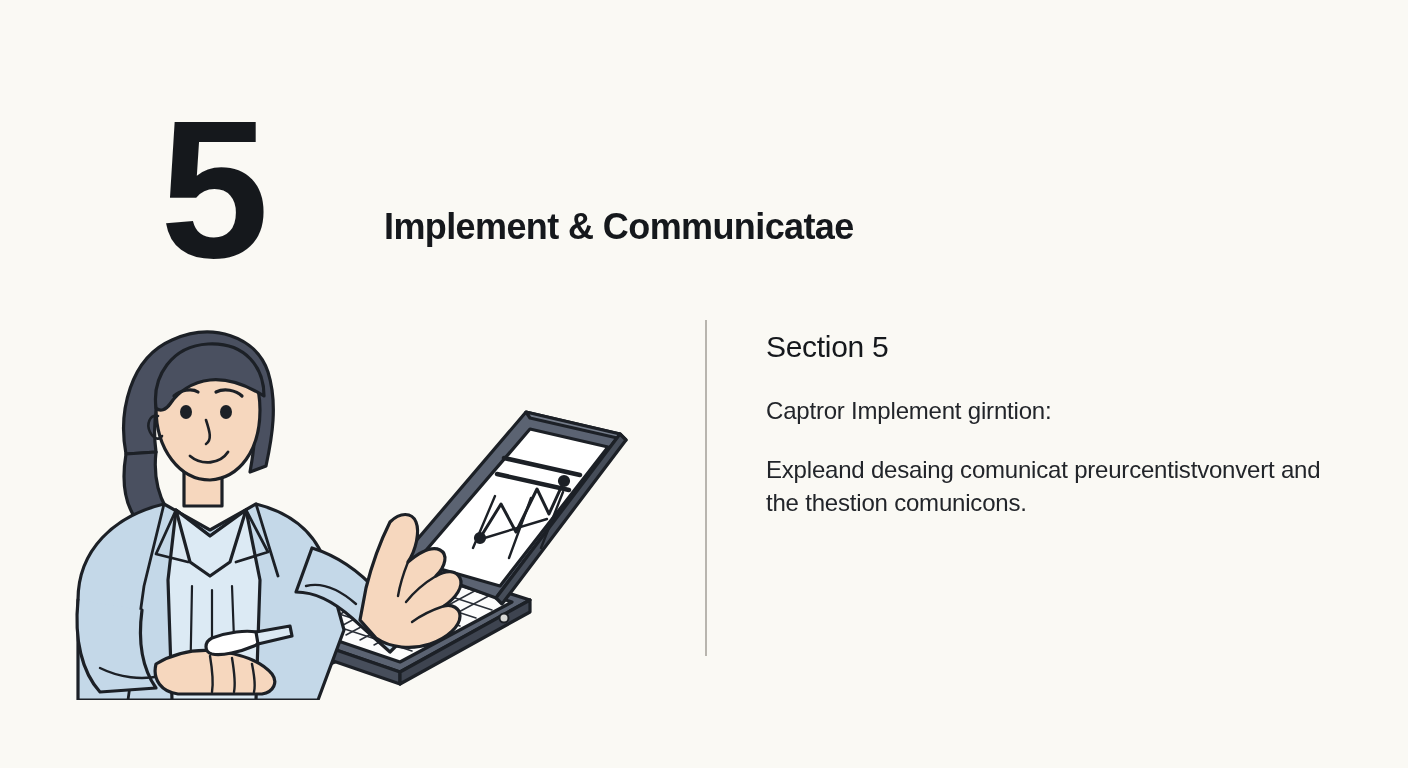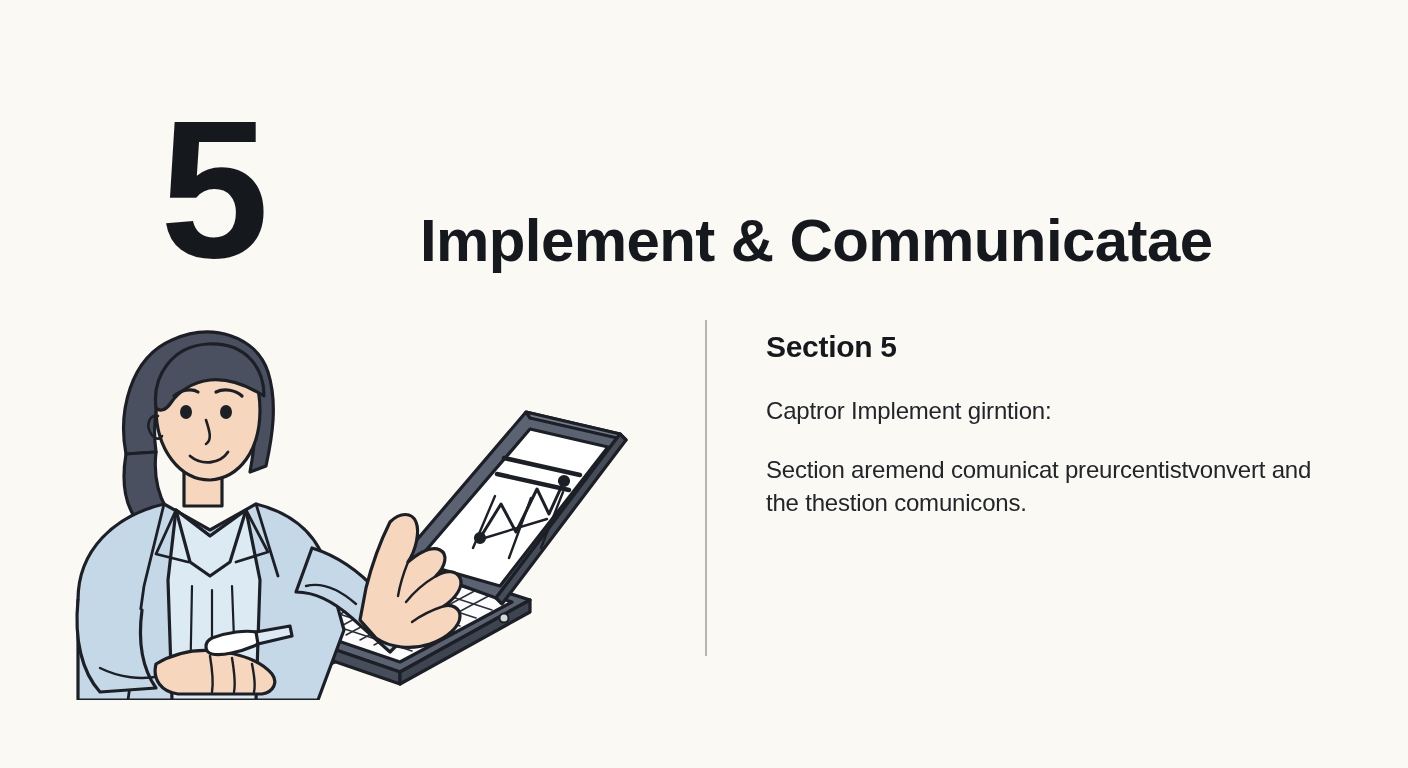--- a/index.html
+++ b/index.html
@@ -23,45 +23,44 @@
     left:160px; top:92px;
     font-size:196px;
     font-weight:bold;
     color:#15181C;
     line-height:1;
     letter-spacing:-6px;
   }
   #slide-title {
     position:absolute;
     left:384px; top:206px;
-    font-size:60px;
+    font-size:36px;
     font-weight:bold;
     color:#15181C;
     letter-spacing:-0.6px;
     white-space:nowrap;
-    margin-left:36px;
   }
 
   
   #divider {
     position:absolute;
     left:705px; top:320px;
     width:2px; height:336px;
     background:#B8B5AE;
   }
 
   
   #text-column {
     position:absolute;
     left:766px; top:330px;
     width:560px;
   }
   #section-heading {
     font-size:30px;
-    font-weight:bold;
+    font-weight:normal;
     color:#15181C;
     letter-spacing:-0.3px;
     margin-bottom:30px;
   }
   .body-paragraph {
     font-size:24px;
     line-height:1.38;
     color:#22252A;
     margin-bottom:26px;
     letter-spacing:-0.2px;
@@ -244,16 +243,16 @@
           <path d="M196 332 L230 326 L232 336 L198 344 Z" fill="#DCEAF4"></path>
         </g>
 
       </g>
     </svg>
   </div>
 
   <div id="text-column">
     <div id="section-heading">Section 5</div>
     <p class="body-paragraph">Captror Implement girntion:</p>
-    <p class="body-paragraph">Section aremend comunicat preurcentistvonvert and the thestion comunicons.</p>
+    <p class="body-paragraph">Expleand desaing comunicat preurcentistvonvert and the thestion comunicons.</p>
   </div>
 
 </div>
 
 </body></html>

